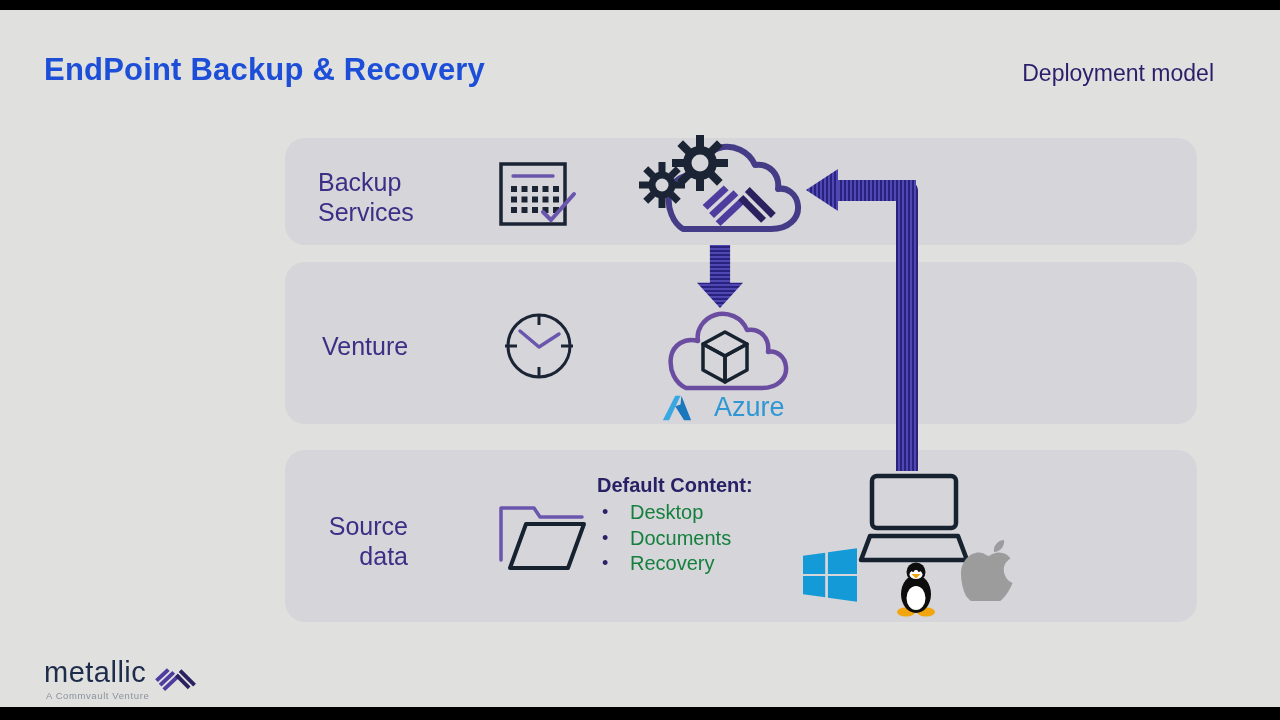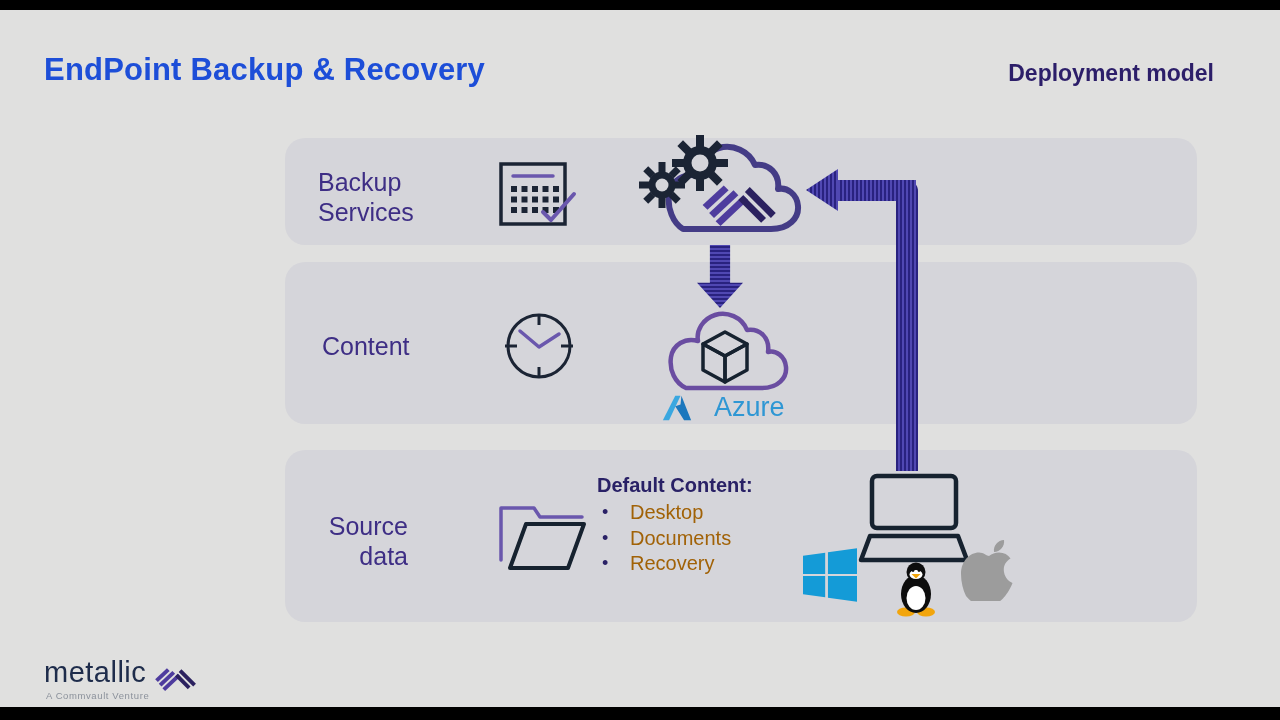--- a/index.html
+++ b/index.html
@@ -3,21 +3,21 @@
 <meta charset="utf-8">
 <style>
   html,body{margin:0;padding:0;background:#000;}
   .stage{position:relative;width:1280px;height:720px;background:#e0e0df;overflow:hidden;
          font-family:"Liberation Sans","DejaVu Sans",sans-serif;}
   .bar{position:absolute;left:0;width:1280px;background:#000;}
   .bar.top{top:0;height:10px;}
   .bar.bottom{bottom:0;height:13px;}
 
   .title{position:absolute;left:44px;top:52px;font-size:31px;font-weight:bold;color:#1d4ed8;letter-spacing:.2px;}
-  .subtitle{position:absolute;right:66px;top:60px;font-size:23px;font-weight:700;color:#2c1e69;}
+  .subtitle{position:absolute;right:66px;top:60px;font-size:23px;font-weight:400;color:#2c1e69;}
 
   .panel{position:absolute;left:285px;width:912px;background:#d5d5da;border-radius:20px;}
   .p1{top:138px;height:107px;}
   .p2{top:262px;height:162px;}
   .p3{top:450px;height:172px;}
 
   .rowlabel{position:absolute;font-size:25px;line-height:30px;color:#3e2e85;}
   .l1{left:318px;top:167px;width:130px;}
   .l2{left:322px;top:331px;}
   .l3{left:308px;top:511px;width:100px;text-align:right;}
@@ -28,21 +28,21 @@
   .ic-folder{left:496px;top:498px;}
   .ic-cloud1{left:630px;top:134px;}
   .ic-cloud2{left:650px;top:304px;}
   .ic-laptop{left:858px;top:473px;}
   .ic-windows{left:803px;top:546px;}
   .ic-tux{left:893px;top:561px;}
   .ic-apple{left:961px;top:539px;}
 
   .dc-head{position:absolute;left:597px;top:474px;font-size:20px;font-weight:bold;color:#292166;}
   .dc-list{position:absolute;left:600px;top:500px;}
-  .dc-item{position:relative;padding-left:30px;font-size:20px;line-height:25.5px;color:#a16207;}
+  .dc-item{position:relative;padding-left:30px;font-size:20px;line-height:25.5px;color:#15803d;}
   .dc-item::before{content:"•";position:absolute;left:2px;color:#2a2166;font-size:18px;}
 
   .stripesV{background:repeating-linear-gradient(90deg,#29227f 0 2px,#5048b2 2px 4px);}
   .stripesH{background:repeating-linear-gradient(0deg,#29227f 0 2px,#5048b2 2px 4px);}
   .arrow-down{position:absolute;left:697px;top:245px;width:46px;height:63px;
      clip-path:polygon(28% 0,72% 0,72% 60%,100% 60%,50% 100%,0% 60%,28% 60%);}
   .arrow-head-left{position:absolute;left:806px;top:169px;width:32px;height:42px;
      clip-path:polygon(100% 0,0 50%,100% 100%);}
   .arrow-shaft-h{position:absolute;left:836px;top:180px;width:80px;height:21px;}
   .arrow-shaft-v{position:absolute;left:896px;top:180px;width:22px;height:291px;border-top-right-radius:11px;}
@@ -63,21 +63,21 @@
   <div class="bar bottom"></div>
 
   <div class="title">EndPoint Backup &amp; Recovery</div>
   <div class="subtitle">Deployment model</div>
 
   <div class="panel p1"></div>
   <div class="panel p2"></div>
   <div class="panel p3"></div>
 
   <div class="rowlabel l1">Backup Services</div>
-  <div class="rowlabel l2">Content</div>
+  <div class="rowlabel l2">Venture</div>
   <div class="rowlabel l3">Source data</div>
 
   <svg class="icon ic-calendar" width="80" height="72" viewBox="0 0 80 72">
     <rect x="3" y="4" width="64" height="60" fill="none" stroke="#1b2434" stroke-width="3.5"></rect>
     <line x1="15" y1="16" x2="55" y2="16" stroke="#6a57ad" stroke-width="3.5" stroke-linecap="round"></line>
     <g fill="#1b2434">
       <rect x="13" y="26" width="6" height="6"></rect>
         <rect x="23.5" y="26" width="6" height="6"></rect>
         <rect x="34" y="26" width="6" height="6"></rect>
         <rect x="44.5" y="26" width="6" height="6"></rect>

